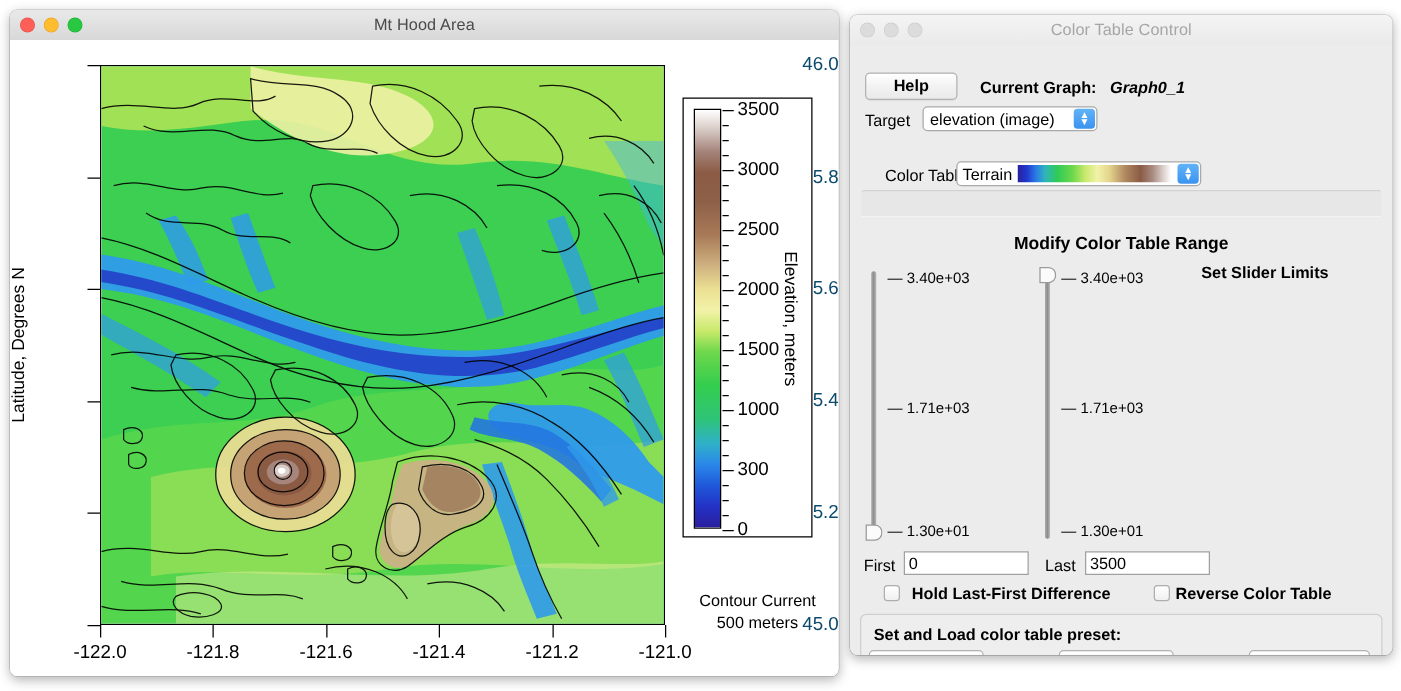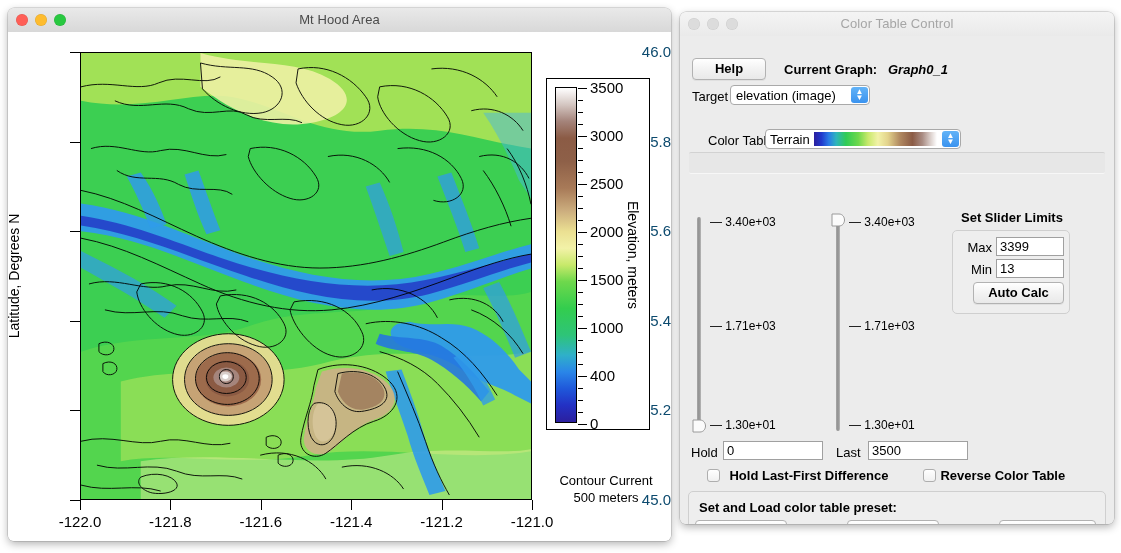--- a/index.html
+++ b/index.html
@@ -455,21 +455,21 @@
         <div class="cb-label" style="top:57px;">3000</div>
         <div class="cb-tick" style="top:105px;"></div>
         <div class="cb-label" style="top:105px;">2500</div>
         <div class="cb-tick" style="top:153px;"></div>
         <div class="cb-label" style="top:153px;">2000</div>
         <div class="cb-tick" style="top:201px;"></div>
         <div class="cb-label" style="top:201px;">1500</div>
         <div class="cb-tick" style="top:249px;"></div>
         <div class="cb-label" style="top:249px;">1000</div>
         <div class="cb-tick" style="top:297px;"></div>
-        <div class="cb-label" style="top:297px;">400</div>
+        <div class="cb-label" style="top:297px;">300</div>
         <div class="cb-tick" style="top:345px;"></div>
         <div class="cb-label" style="top:345px;">0</div>
 
         <div class="cb-tick minor" style="top:21px;"></div>
         <div class="cb-tick minor" style="top:33px;"></div>
         <div class="cb-tick minor" style="top:45px;"></div>
         <div class="cb-tick minor" style="top:69px;"></div>
         <div class="cb-tick minor" style="top:81px;"></div>
         <div class="cb-tick minor" style="top:93px;"></div>
         <div class="cb-tick minor" style="top:117px;"></div>
@@ -509,21 +509,21 @@
       <div class="title inactive">Color Table Control</div>
     </div>
 
     <div id="ctc-body">
 
       <div class="btn" style="position:absolute; left:12px; top:22px; width:74px; height:22px; line-height:20px;">Help</div>
       <div class="lbl bold" style="position:absolute; left:104px; top:26px;">Current Graph:</div>
       <div class="lbl bold" style="position:absolute; left:208px; top:26px;font-style:italic;">Graph0_1</div>
 
       <div class="lbl" style="position:absolute; left:12px; top:53px;">Target</div>
-      <div class="popup" style="position:absolute; left:50px; top:49px; width:140px;">
+      <div class="popup" style="position:absolute; left:58px; top:49px; width:140px;">
         <span>elevation (image)</span>
         <span class="arrows">
           <span>▲</span>
             <span>▼</span>
         </span>
       </div>
 
       <div class="lbl" style="position:absolute; left:28px; top:97px;">Color Table</div>
       <div class="popup" style="position:absolute; left:85px; top:93px; width:196px; padding-left:4px;">
         <span style="margin-right:4px;">Terrain</span>
@@ -551,20 +551,21 @@
           </svg>
         </span>
         <span class="arrows">
           <span>▲</span>
             <span>▼</span>
         </span>
       </div>
 
       <div class="sunken" style="position:absolute; left:9px; top:116px; width:416px; height:22px; border-radius:2px;"></div>
 
+      <div class="lbl bold" style="position:absolute; left:0; top:150px; width:434px; text-align:center; font-size:14px;">Modify Color Table Range</div>
 
       <div class="slider-track" style="left:17px; top:181px; height:214px;"></div>
       <div class="slider-thumb" style="left:12px; top:383px;">
         <svg width="14" height="14" viewBox="0 0 14 14">
           <path d="M1,1 L8,1 C11.5,1 13.5,4 13.5,7 C13.5,10 11.5,13 8,13 L1,13 Z" fill="#fbfbfb" stroke="#9a9a9a" stroke-width="1"></path>
         </svg>
       </div>
       <div class="tick-txt" style="left:30px; top:187px;">
         <span>—&nbsp;</span><span>3.40e+03</span>
       </div>
@@ -585,29 +586,22 @@
         <span>—&nbsp;</span><span>3.40e+03</span>
       </div>
       <div class="tick-txt" style="left:169px; top:291px;">
         <span>—&nbsp;</span><span>1.71e+03</span>
       </div>
       <div class="tick-txt" style="left:169px; top:390px;">
         <span>—&nbsp;</span><span>1.30e+01</span>
       </div>
 
       <div class="lbl bold" style="position:absolute; left:281px; top:174px; font-size:13px;">Set Slider Limits</div>
-      <div class="groupbox" style="position:absolute; left:272px; top:194px; width:118px; height:84px;">
-        <div class="lbl" style="position:absolute; left:5px; top:9px; width:34px; text-align:right;">Max</div>
-        <div class="tfield" style="position:absolute; left:43px; top:6px; width:68px;">3399</div>
-        <div class="lbl" style="position:absolute; left:5px; top:31px; width:34px; text-align:right;">Min</div>
-        <div class="tfield" style="position:absolute; left:43px; top:28px; width:68px;">13</div>
-        <div class="btn" style="position:absolute; left:20px; top:51px; width:91px; height:22px; line-height:20px;">Auto Calc</div>
-      </div>
-
-      <div class="lbl" style="position:absolute; left:11px; top:409px;">Hold</div>
+
+      <div class="lbl" style="position:absolute; left:11px; top:409px;">First</div>
       <div class="tfield" style="position:absolute; left:43px; top:405px; width:100px;">0</div>
       <div class="lbl" style="position:absolute; left:156px; top:409px;">Last</div>
       <div class="tfield" style="position:absolute; left:188px; top:405px; width:100px;">3500</div>
 
       <div style="position:absolute; left:27px; top:430px;">
         <span class="chk"></span>
         <span class="lbl bold" style="margin-left:5px;">Hold Last-First Difference</span>
       </div>
       <div style="position:absolute; left:243px; top:430px;">
         <span class="chk"></span>

